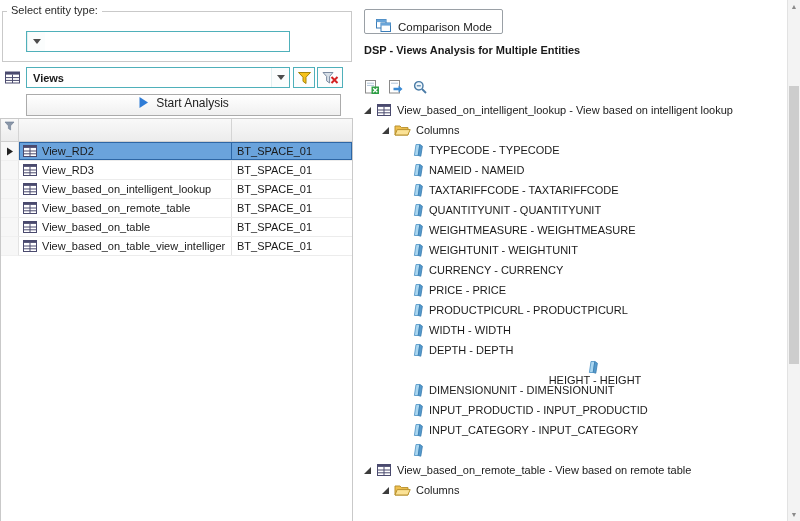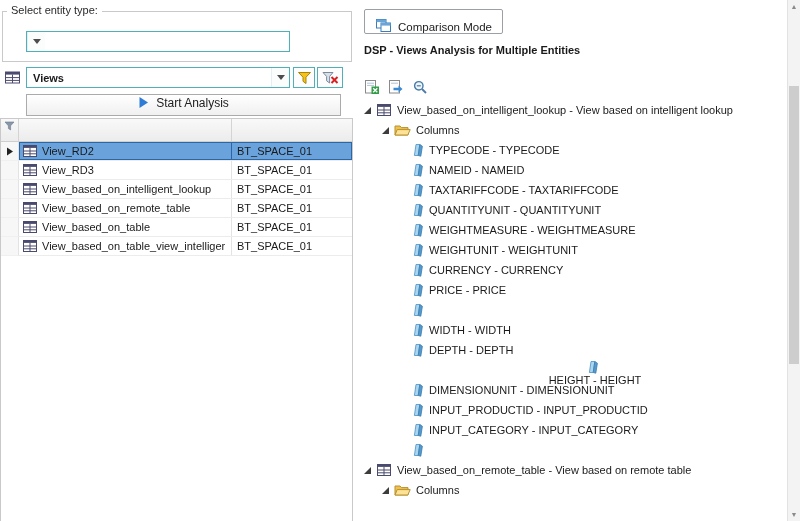--- a/index.html
+++ b/index.html
@@ -416,20 +416,21 @@
         <span class="tree-label">PRICE - PRICE</span>
       </div>
       <div class="tree-row" style="padding-left: 38px;">
         <span class="expander-spacer"></span>
         <span class="icon">
           <svg width="12" height="14" viewBox="0 0 12 14">
             <polygon points="4,1.5 7.8,1.5 6.2,12.5 2.4,12.5" fill="#aad6f0" stroke="#4a90c4" stroke-width="0.8"></polygon>
             <polygon points="7.8,1.5 10.4,3.2 8.8,13.2 6.2,12.5" fill="#5599cc" stroke="#3a7db0" stroke-width="0.8"></polygon>
           </svg>
         </span>
+        <span class="tree-label">PRODUCTPICURL - PRODUCTPICURL</span>
       </div>
       <div class="tree-row" style="padding-left: 38px;">
         <span class="expander-spacer"></span>
         <span class="icon">
           <svg width="12" height="14" viewBox="0 0 12 14">
             <polygon points="4,1.5 7.8,1.5 6.2,12.5 2.4,12.5" fill="#aad6f0" stroke="#4a90c4" stroke-width="0.8"></polygon>
             <polygon points="7.8,1.5 10.4,3.2 8.8,13.2 6.2,12.5" fill="#5599cc" stroke="#3a7db0" stroke-width="0.8"></polygon>
           </svg>
         </span>
         <span class="tree-label">WIDTH - WIDTH</span>

